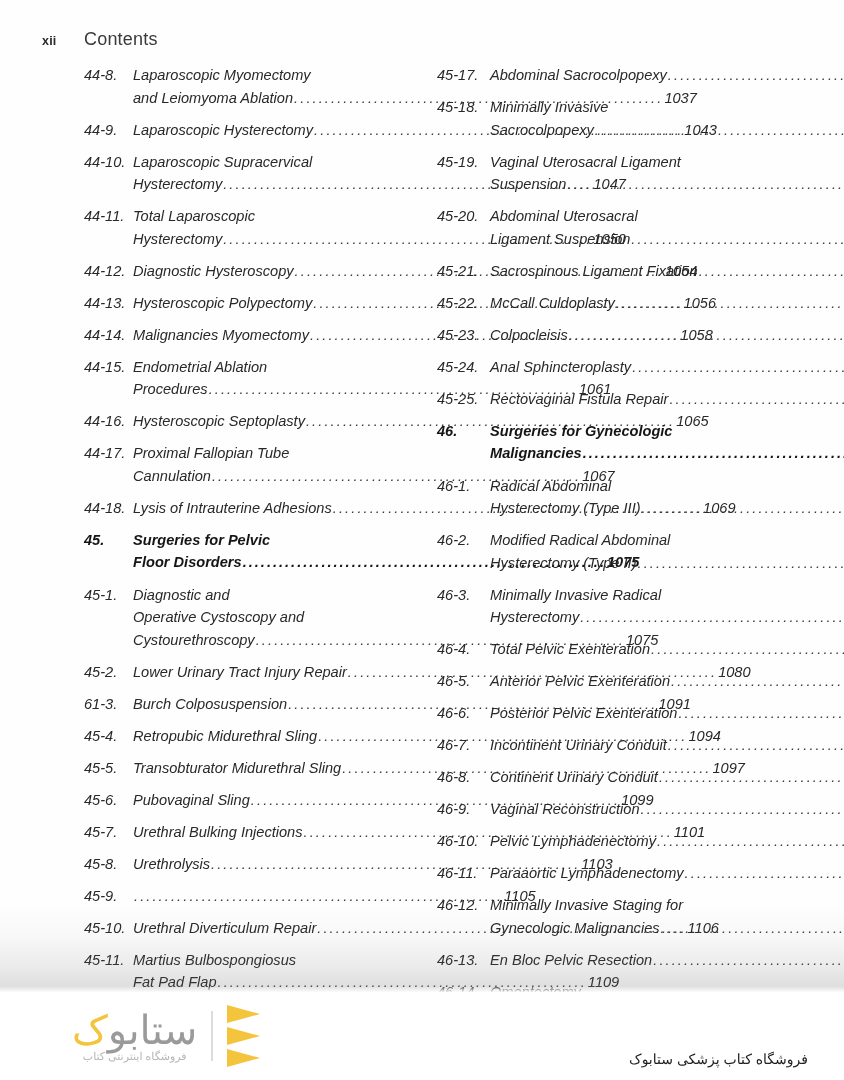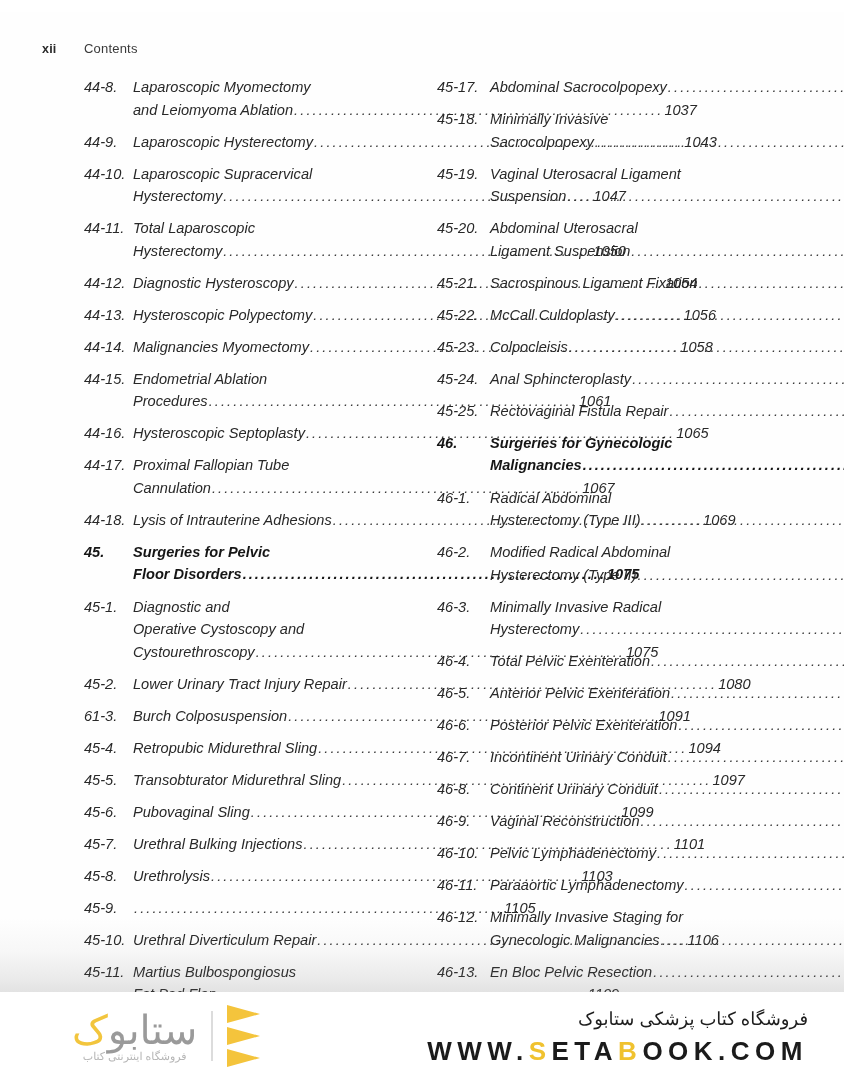--- a/index.html
+++ b/index.html
@@ -15,21 +15,21 @@
     position: relative;
     width: 844px;
     height: 1080px;
     overflow: hidden;
     background: #ffffff;
   }
 
   
   #sheet {
     position: absolute;
-    left: 0; top: 12px;
+    left: 0; top: 0;
     width: 844px;
     height: 992px;
     background: #fefefe;
     overflow: hidden;
   }
 
   
   #runhead {
     position: absolute;
     left: 42px;
@@ -38,21 +38,21 @@
     align-items: baseline;
     color: #2b2b2b;
   }
   #runhead .folio {
     font-weight: bold;
     font-size: 12.5px;
     letter-spacing: .2px;
     width: 42px;
   }
   #runhead .label {
-    font-size: 13px;
+    font-size: 18px;
     color: #3a3a3a;
     letter-spacing: .2px;
     text-align: center;
   }
 
   
   .column {
     position: absolute;
     top: 64px;
   }
@@ -204,25 +204,26 @@
   }
 
   
   #sitebox {
     position: absolute;
     right: 36px;
     top: 14px;
     text-align: right;
   }
   #sitebox .fa {
-    font-size: 18px;
+    font-size: 14px;
     direction: rtl;
     color: #1d1d1d;
     line-height: 26px;
     letter-spacing: .2px;
+    margin-top: 40px;
   }
   #sitebox .url {
     font-size: 26px;
     font-weight: bold;
     letter-spacing: 5.5px;
     color: #1b1b1b;
     line-height: 34px;
     margin-top: 2px;
   }
   #sitebox .url .hl { color: #f0c22f; }

